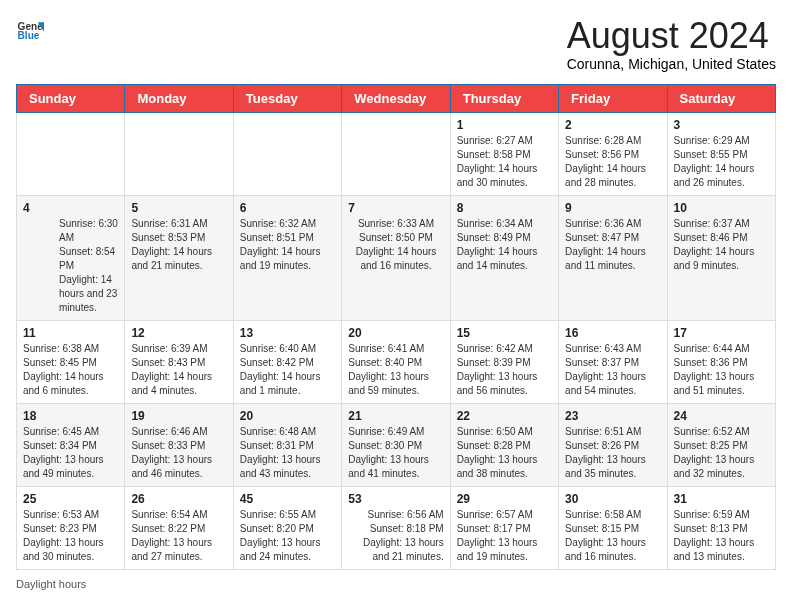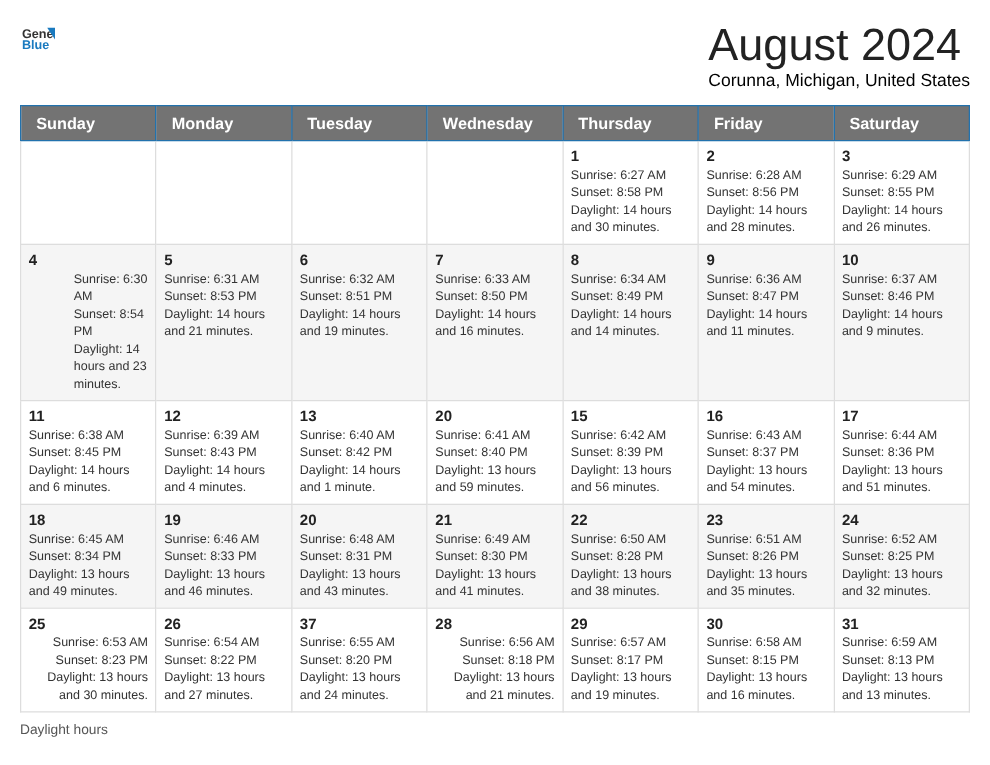--- a/index.html
+++ b/index.html
@@ -60,21 +60,21 @@
       min-height: 80px;
       background: #fff;
     }
     .calendar tr:nth-child(even) td {
       background: #f5f5f5;
     }
     .calendar tr:nth-child(odd) td {
       background: #fff;
     }
     
-    .calendar thead tr td, .calendar thead tr th { background: #737373; padding-left: 12px; }
+    .calendar thead tr td, .calendar thead tr th { background: #ef4444; padding-left: 12px; }
     .day-number {
       font-size: 12px;
       font-weight: bold;
       display: block;
       margin-bottom: 2px;
       color: #222;
     }
     .day-info {
       font-size: 10px;
       color: #333;
@@ -155,21 +155,21 @@
 Daylight: 14 hours and 21 minutes.</div>
         </td>
         <td>
           <span class="day-number">6</span>
           <div class="day-info" style="white-space: pre-line;">Sunrise: 6:32 AM
 Sunset: 8:51 PM
 Daylight: 14 hours and 19 minutes.</div>
         </td>
         <td>
           <span class="day-number">7</span>
-          <div class="day-info" style="white-space: pre-line;">Sunrise: 6:33 AM
+          <div class="day-info" style="white-space: pre-line; text-align: center;">Sunrise: 6:33 AM
 Sunset: 8:50 PM
 Daylight: 14 hours and 16 minutes.</div>
         </td>
         <td>
           <span class="day-number">8</span>
           <div class="day-info" style="white-space: pre-line;">Sunrise: 6:34 AM
 Sunset: 8:49 PM
 Daylight: 14 hours and 14 minutes.</div>
         </td>
         <td>
@@ -269,38 +269,38 @@
         <td>
           <span class="day-number">24</span>
           <div class="day-info" style="white-space: pre-line;">Sunrise: 6:52 AM
 Sunset: 8:25 PM
 Daylight: 13 hours and 32 minutes.</div>
         </td>
       </tr>
       <tr>
         <td>
           <span class="day-number">25</span>
-          <div class="day-info" style="white-space: pre-line; text-align: right;">Sunrise: 6:53 AM
+          <div class="day-info" style="white-space: pre-line;">Sunrise: 6:53 AM
 Sunset: 8:23 PM
 Daylight: 13 hours and 30 minutes.</div>
         </td>
         <td>
           <span class="day-number">26</span>
           <div class="day-info" style="white-space: pre-line;">Sunrise: 6:54 AM
 Sunset: 8:22 PM
 Daylight: 13 hours and 27 minutes.</div>
         </td>
         <td>
-          <span class="day-number">37</span>
+          <span class="day-number">45</span>
           <div class="day-info" style="white-space: pre-line;">Sunrise: 6:55 AM
 Sunset: 8:20 PM
 Daylight: 13 hours and 24 minutes.</div>
         </td>
         <td>
-          <span class="day-number">28</span>
+          <span class="day-number">53</span>
           <div class="day-info" style="white-space: pre-line; text-align: right;">Sunrise: 6:56 AM
 Sunset: 8:18 PM
 Daylight: 13 hours and 21 minutes.</div>
         </td>
         <td>
           <span class="day-number">29</span>
           <div class="day-info" style="white-space: pre-line;">Sunrise: 6:57 AM
 Sunset: 8:17 PM
 Daylight: 13 hours and 19 minutes.</div>
         </td>

